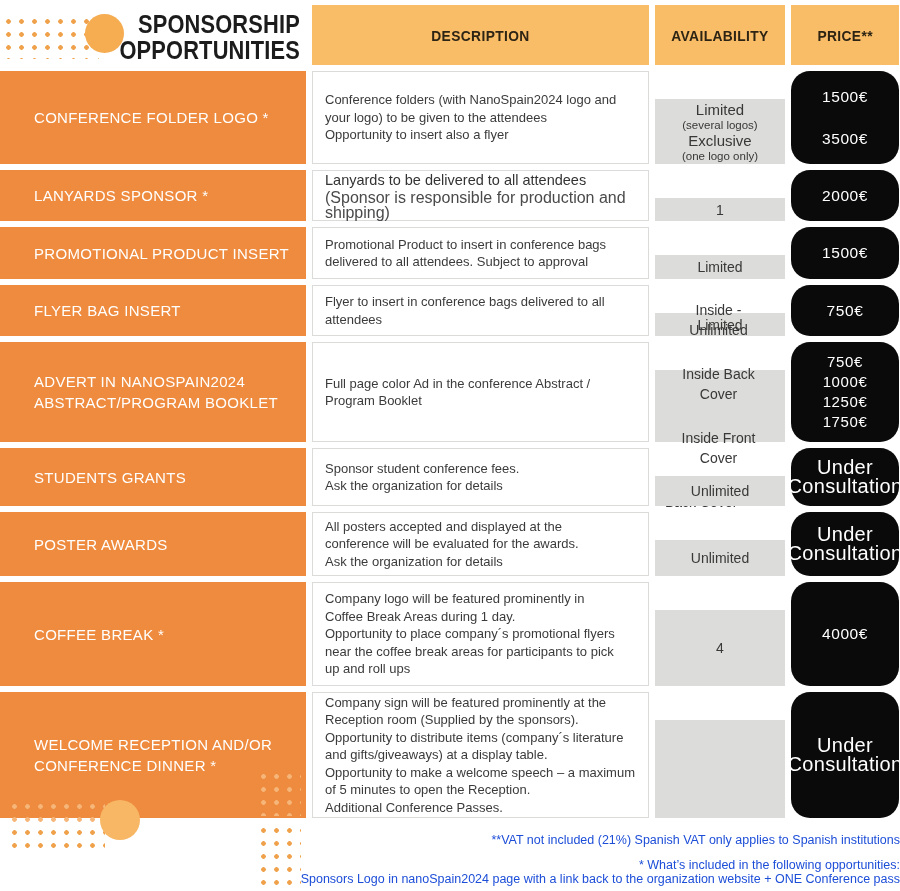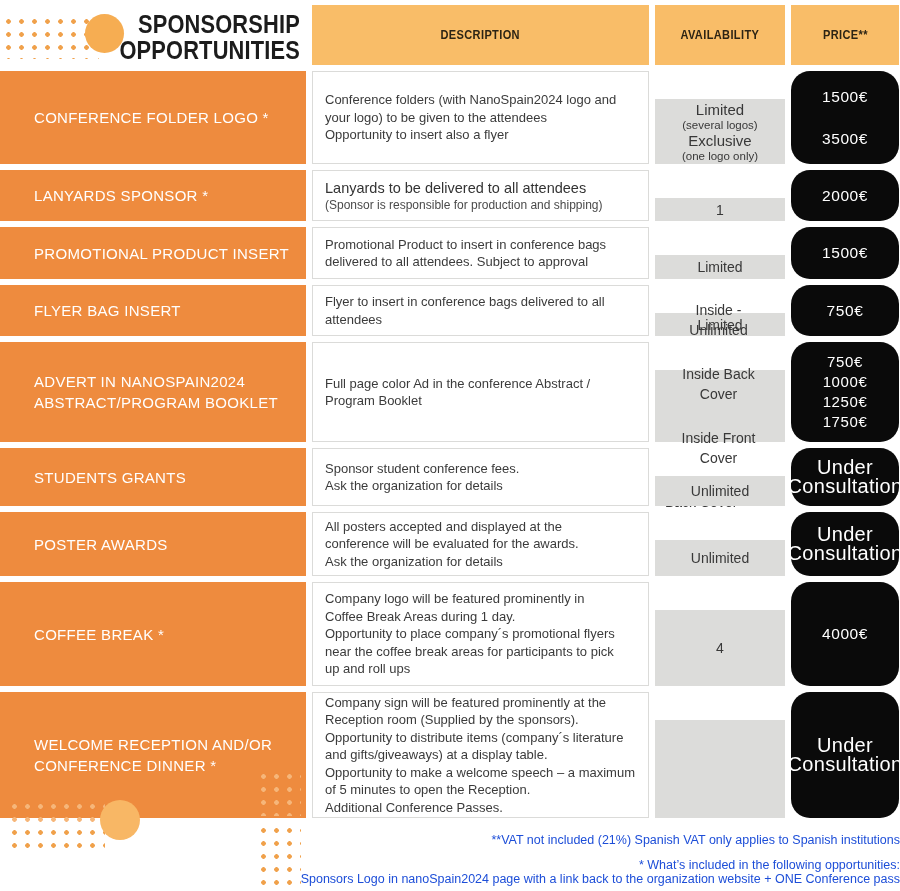--- a/index.html
+++ b/index.html
@@ -19,39 +19,39 @@
   .h-title{position:relative;background:#ffffff;}
   .title{
     position:absolute;right:6px;top:6px;text-align:right;
     font-size:26px;font-weight:700;color:#1c1c1c;line-height:26px;
     letter-spacing:0.2px;transform:scaleX(0.84);transform-origin:100% 0;
     white-space:pre-line;
   }
   .h-cell{
     background:#F9BD68;color:#2d2414;
     display:flex;align-items:center;justify-content:center;
-    font-size:12px;font-weight:700;letter-spacing:0.4px;
+    font-size:15px;font-weight:700;letter-spacing:0.4px;
     transform:none;
   }
   .h-cell span{display:inline-block;transform:scaleX(0.92);}
 
   
   .c-label{
     background:#EE8B3E;color:#ffffff;
     display:flex;align-items:center;
     padding:6px 16px 6px 34px;
     font-size:15px;letter-spacing:0.3px;line-height:21px;font-weight:400;
   }
   .c-desc{
     background:#ffffff;border:1px solid #DBDBD9;
     display:flex;flex-direction:column;justify-content:center;align-items:flex-start;
     padding:20px 12px;color:#3b3b3b;font-size:13px;line-height:17.5px;
   }
   .desc-main{font-size:14.5px;line-height:19px;color:#333;}
-  .desc-sub{font-size:12px;line-height:15px;color:#4a4a4a;text-align:center;}
+  .desc-sub{font-size:16px;line-height:15px;color:#4a4a4a;}
   .c-avail{
     background:#DCDCDA;color:#383838;
     display:flex;flex-direction:column;justify-content:center;align-items:center;
     font-size:14px;line-height:18px;text-align:center;padding:4px 10px;margin-top:28px;
   }
   .c-avail.right{align-items:flex-start;padding-right:13px;font-size:14px;line-height:20px;gap:24px;}
   .av-main{font-size:15px;line-height:18px;}
   .av-sub{font-size:11.5px;line-height:13px;}
   .av-gap{height:6px;}
   .c-price{

